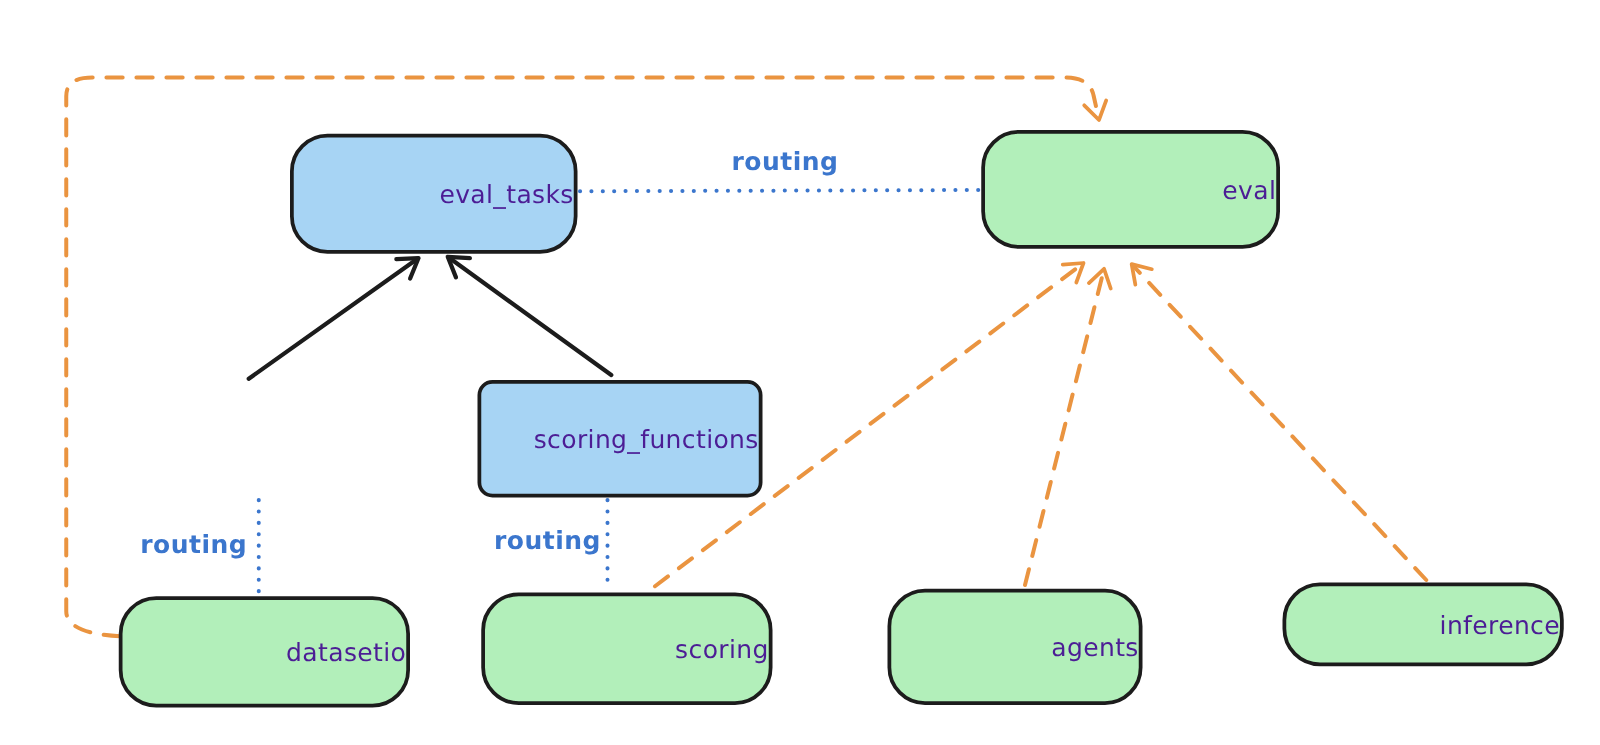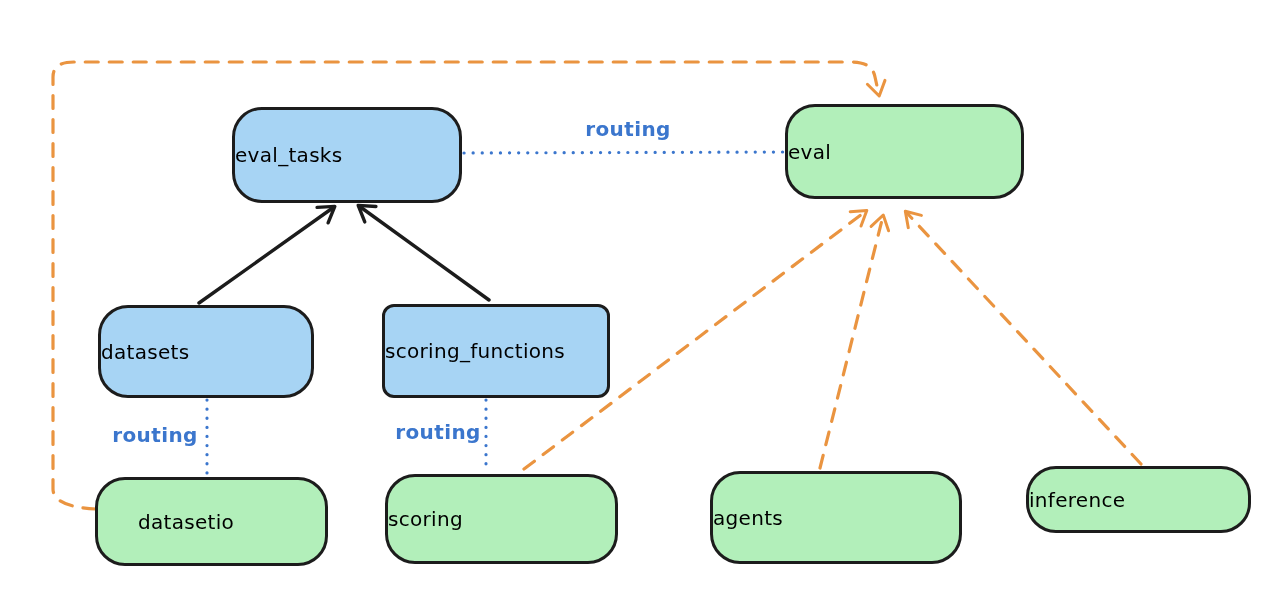--- a/index.html
+++ b/index.html
@@ -17,39 +17,39 @@
   }
   .edges-svg {
     position: absolute;
     left: 0; top: 0;
     width: 1280px; height: 596px;
   }
   .node {
     position: absolute;
     display: flex;
     align-items: center;
-    justify-content: flex-start;
+    justify-content: flex-end;
     border: 3px solid #1c1c1c;
     border-radius: 30px;
     font-size: 20px;
     letter-spacing: 0.3px;
-    color: #000000;
+    color: #4c1d95;
     box-sizing: border-box;
     text-align: center;
   }
   .node.blue  { background: #a7d4f4; }
   .node.green { background: #b2efba; }
 
   .node-eval-tasks        { left: 232px;  top: 107px; width: 230px; height: 96px; }
   .node-eval              { left: 785px;  top: 104px; width: 239px; height: 95px; }
   .node-datasets          { left: 98px;   top: 305px; width: 216px; height: 93px; }
   .node-scoring-functions { left: 382px;  top: 304px; width: 228px; height: 94px; border-radius: 12px; }
   .node-datasetio         { left: 95px;   top: 477px; width: 233px; height: 89px; padding-left: 40px; }
   .node-scoring           { left: 385px;  top: 474px; width: 233px; height: 90px; }
-  .node-agents            { left: 710px;  top: 471px; width: 252px; height: 93px; }
+  .node-agents            { left: 710px;  top: 471px; width: 204px; height: 93px; }
   .node-inference         { left: 1026px; top: 466px; width: 225px; height: 67px; }
 
   .edge-label {
     position: absolute;
     width: 120px;
     text-align: center;
     font-size: 20px;
     font-weight: 700;
     letter-spacing: 0.4px;
     color: #3b76cd;
@@ -86,23 +86,20 @@
     <path d="M820 468 L883 216" fill="none" stroke="#ea9440" stroke-width="3.2" stroke-linecap="round" stroke-dasharray="13 11" marker-end="url(#ah-orange)"></path>
     <path d="M1141 464 L906 212" fill="none" stroke="#ea9440" stroke-width="3.2" stroke-linecap="round" stroke-dasharray="13 11" marker-end="url(#ah-orange)"></path>
   </svg>
 
   <div class="node blue node-eval-tasks">
     <span>eval_tasks</span>
   </div>
   <div class="node green node-eval">
     <span>eval</span>
   </div>
-  <div class="node blue node-datasets">
-    <span>datasets</span>
-  </div>
   <div class="node blue node-scoring-functions">
     <span>scoring_functions</span>
   </div>
   <div class="node green node-datasetio">
     <span>datasetio</span>
   </div>
   <div class="node green node-scoring">
     <span>scoring</span>
   </div>
   <div class="node green node-agents">

